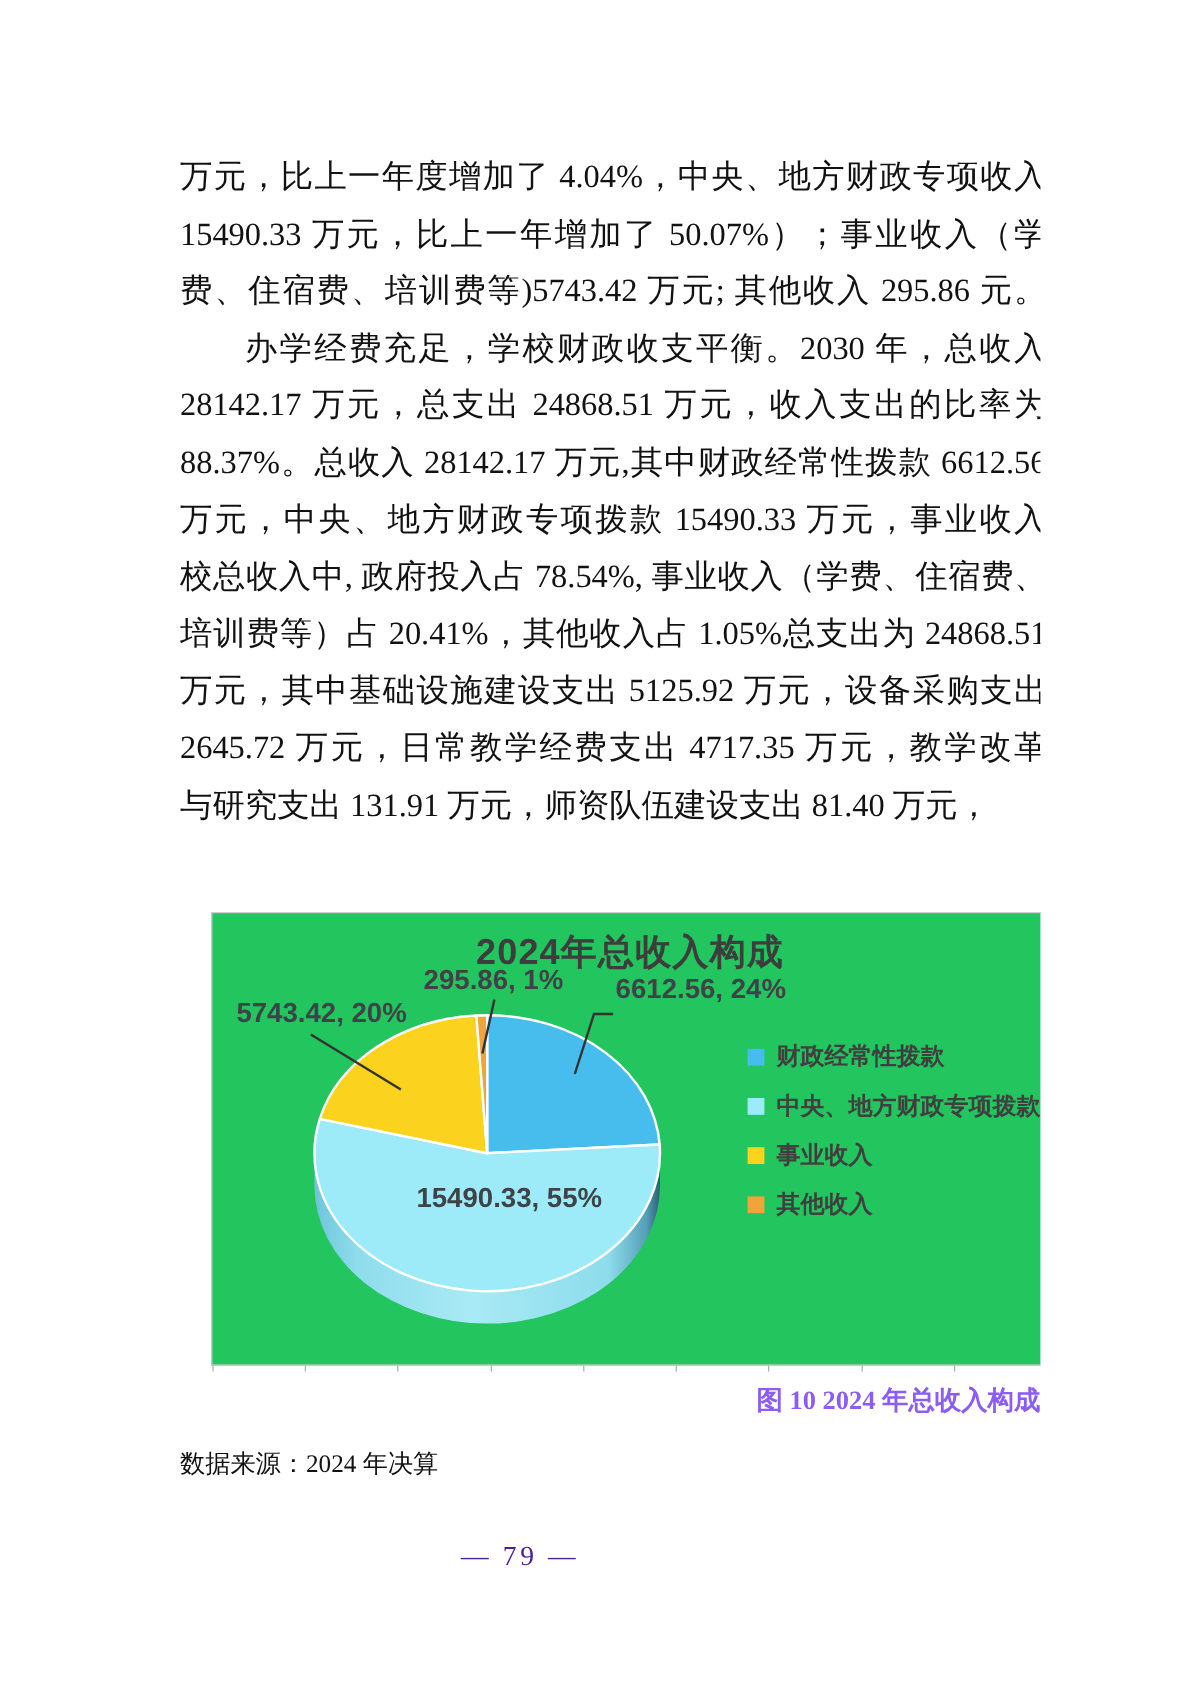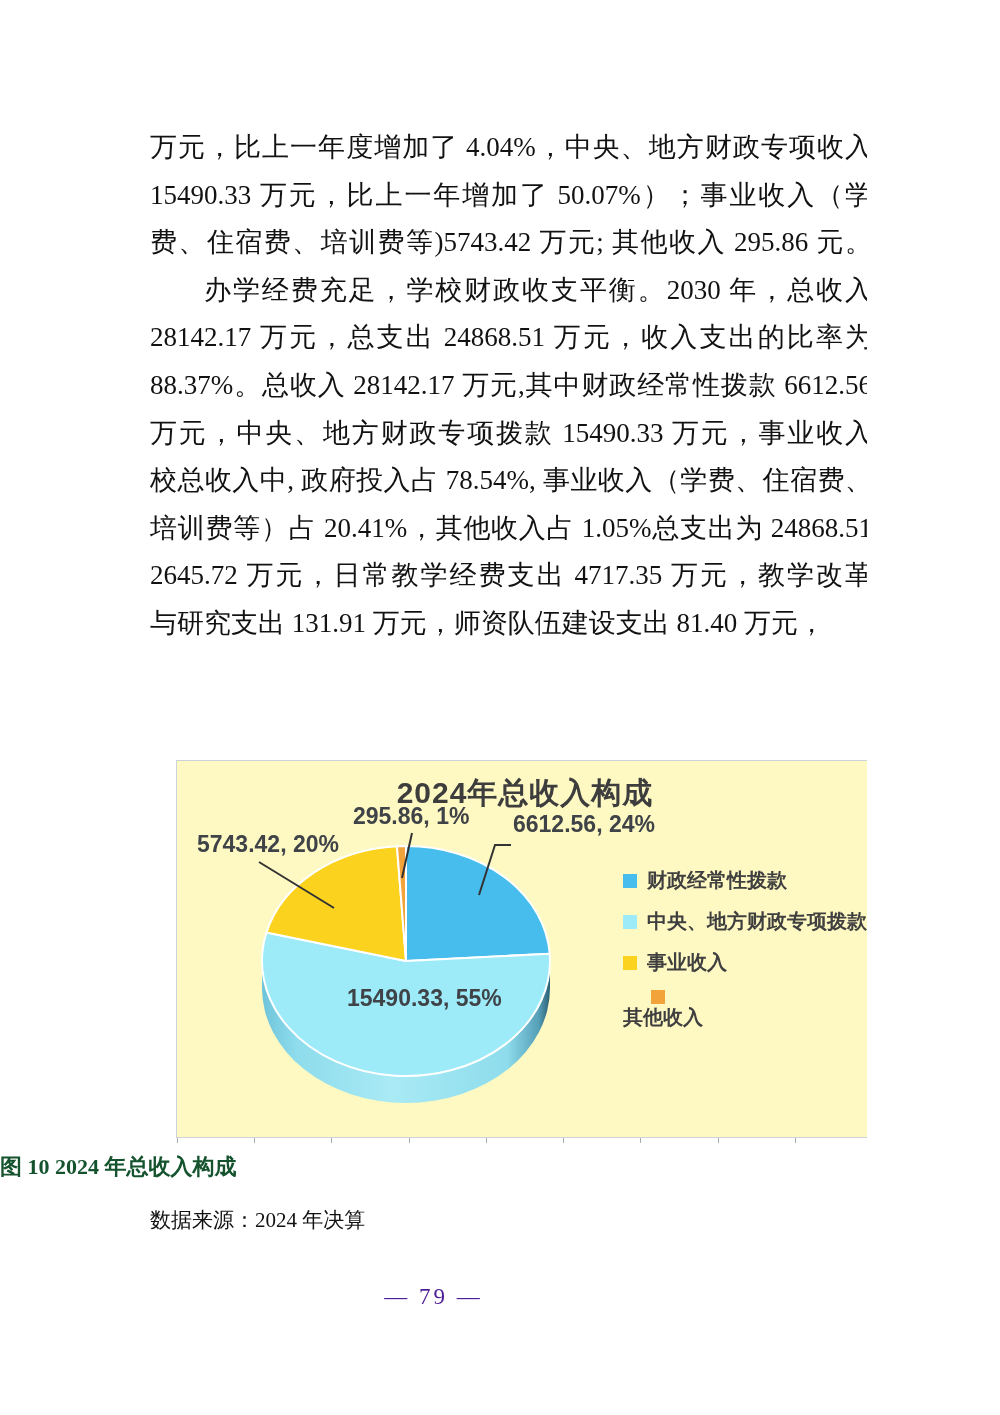--- a/index.html
+++ b/index.html
@@ -9,39 +9,39 @@
   }
   
   .body-text { position:absolute; left:150px; top:124px; width:722px; font-size:27px; color:#121212; }
   .tline { line-height:47.6px; height:47.6px; text-align:justify; }
   .tline.just { text-align-last:justify; }
   .tline.indent { text-indent:54px; }
 
   
   .chart-frame {
     position:absolute; left:176px; top:760px; width:696px; height:376px;
-    border:1px solid #ccd2d8; background:#fef9c3;
+    border:1px solid #ccd2d8; background:#22c55e;
     font-family:"Liberation Sans","DejaVu Sans",sans-serif;
   }
   .chart-title {
     position:absolute; top:12px; left:0; width:100%; text-align:center;
     font-size:30px; font-weight:bold; color:#3d3d3d; letter-spacing:1px;
   }
   #pie-svg { position:absolute; left:0; top:0; width:696px; height:376px; }
   .pie-label {
     position:absolute; font-size:23px; font-weight:bold; color:#3f4347; white-space:nowrap;
   }
   .legend-item { position:absolute; left:446px; display:flex; align-items:center; }
   .legend-swatch { width:14px; height:14px; margin-right:10px; flex:0 0 auto; }
   .legend-label { font-size:20px; font-weight:bold; color:#3f3f3f; white-space:nowrap; }
   .tick { position:absolute; bottom:-6px; width:1px; height:5px; background:#a7adb3; }
 
   .figure-caption {
-    position:absolute; top:1152px; left:0; width:100%; text-align:left;
-    font-size:22px; font-weight:bold; color:#14532d;
+    position:absolute; top:1152px; left:0; width:100%; text-align:right;
+    font-size:22px; font-weight:bold; color:#8b5cf6;
   }
   .data-source { position:absolute; left:150px; top:1206px; font-size:21px; color:#111111; }
   .page-number {
     position:absolute; top:1284px; left:0; width:100%; text-align:center;
     font-size:23px; color:#4c1d95; letter-spacing:3px;
   }
 </style>
 </head>
 <body>
 
@@ -50,20 +50,21 @@
   <div class="body-text" id="text-block">
       <div class="tline just">万元，比上一年度增加了 4.04%，中央、地方财政专项收入</div>
       <div class="tline just">15490.33 万元，比上一年增加了 50.07%）；事业收入（学</div>
       <div class="tline just">费、住宿费、培训费等)5743.42 万元; 其他收入 295.86 元。</div>
       <div class="tline just indent">办学经费充足，学校财政收支平衡。2030 年，总收入</div>
       <div class="tline just">28142.17 万元，总支出 24868.51 万元，收入支出的比率为</div>
       <div class="tline just">88.37%。总收入 28142.17 万元,其中财政经常性拨款 6612.56</div>
       <div class="tline just">万元，中央、地方财政专项拨款 15490.33 万元，事业收入</div>
       <div class="tline just">校总收入中, 政府投入占 78.54%, 事业收入（学费、住宿费、</div>
       <div class="tline just">培训费等）占 20.41%，其他收入占 1.05%总支出为 24868.51</div>
+      <div class="tline just">万元，其中基础设施建设支出 5125.92 万元，设备采购支出</div>
       <div class="tline just">2645.72 万元，日常教学经费支出 4717.35 万元，教学改革</div>
       <div class="tline">与研究支出 131.91 万元，师资队伍建设支出 81.40 万元，</div>
     </div>
 
   <div class="chart-frame" id="chart-frame">
     <div class="chart-title">2024年总收入构成</div>
     <svg id="pie-svg" xmlns="http://www.w3.org/2000/svg" viewBox="0 0 696 376">
         <defs>
           <linearGradient id="skirt" x1="0" y1="0" x2="1" y2="0">
             <stop offset="0%" stop-color="#6fc4da"></stop>
@@ -92,21 +93,21 @@
         <span class="legend-label">财政经常性拨款</span>
       </div>
       <div class="legend-item" style="top: 147px;">
         <span class="legend-swatch" style="background: rgb(157, 235, 248);"></span>
         <span class="legend-label">中央、地方财政专项拨款</span>
       </div>
       <div class="legend-item" style="top: 188px;">
         <span class="legend-swatch" style="background: rgb(251, 210, 30);"></span>
         <span class="legend-label">事业收入</span>
       </div>
-      <div class="legend-item" style="top: 229px; flex-direction: column;">
+      <div class="legend-item" style="top: 229px;">
         <span class="legend-swatch" style="background: rgb(242, 163, 58);"></span>
         <span class="legend-label">其他收入</span>
       </div>
       <div class="tick" style="left: 0px;"></div>
       <div class="tick" style="left: 77px;"></div>
       <div class="tick" style="left: 154px;"></div>
       <div class="tick" style="left: 232px;"></div>
       <div class="tick" style="left: 309px;"></div>
       <div class="tick" style="left: 386px;"></div>
       <div class="tick" style="left: 463px;"></div>

